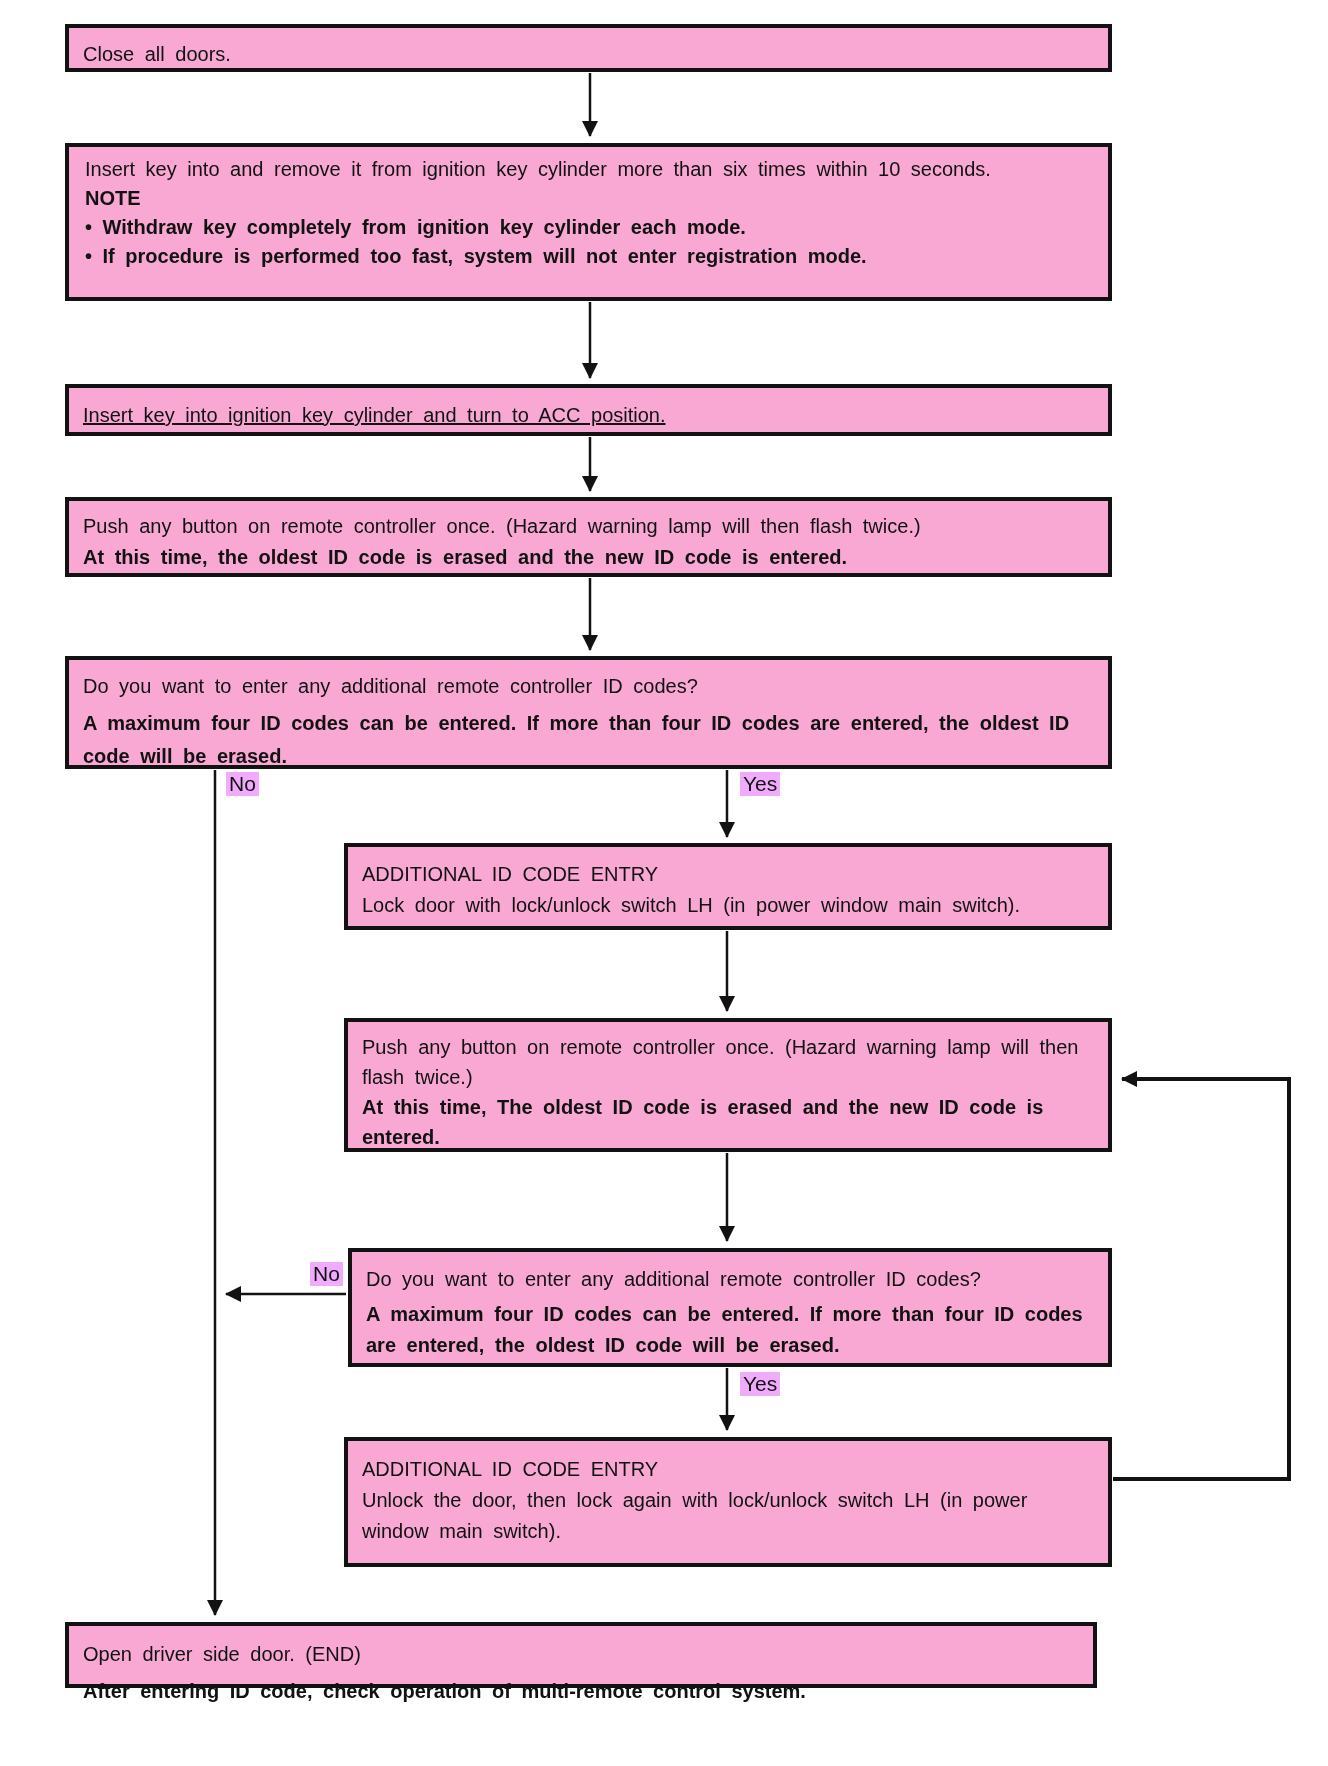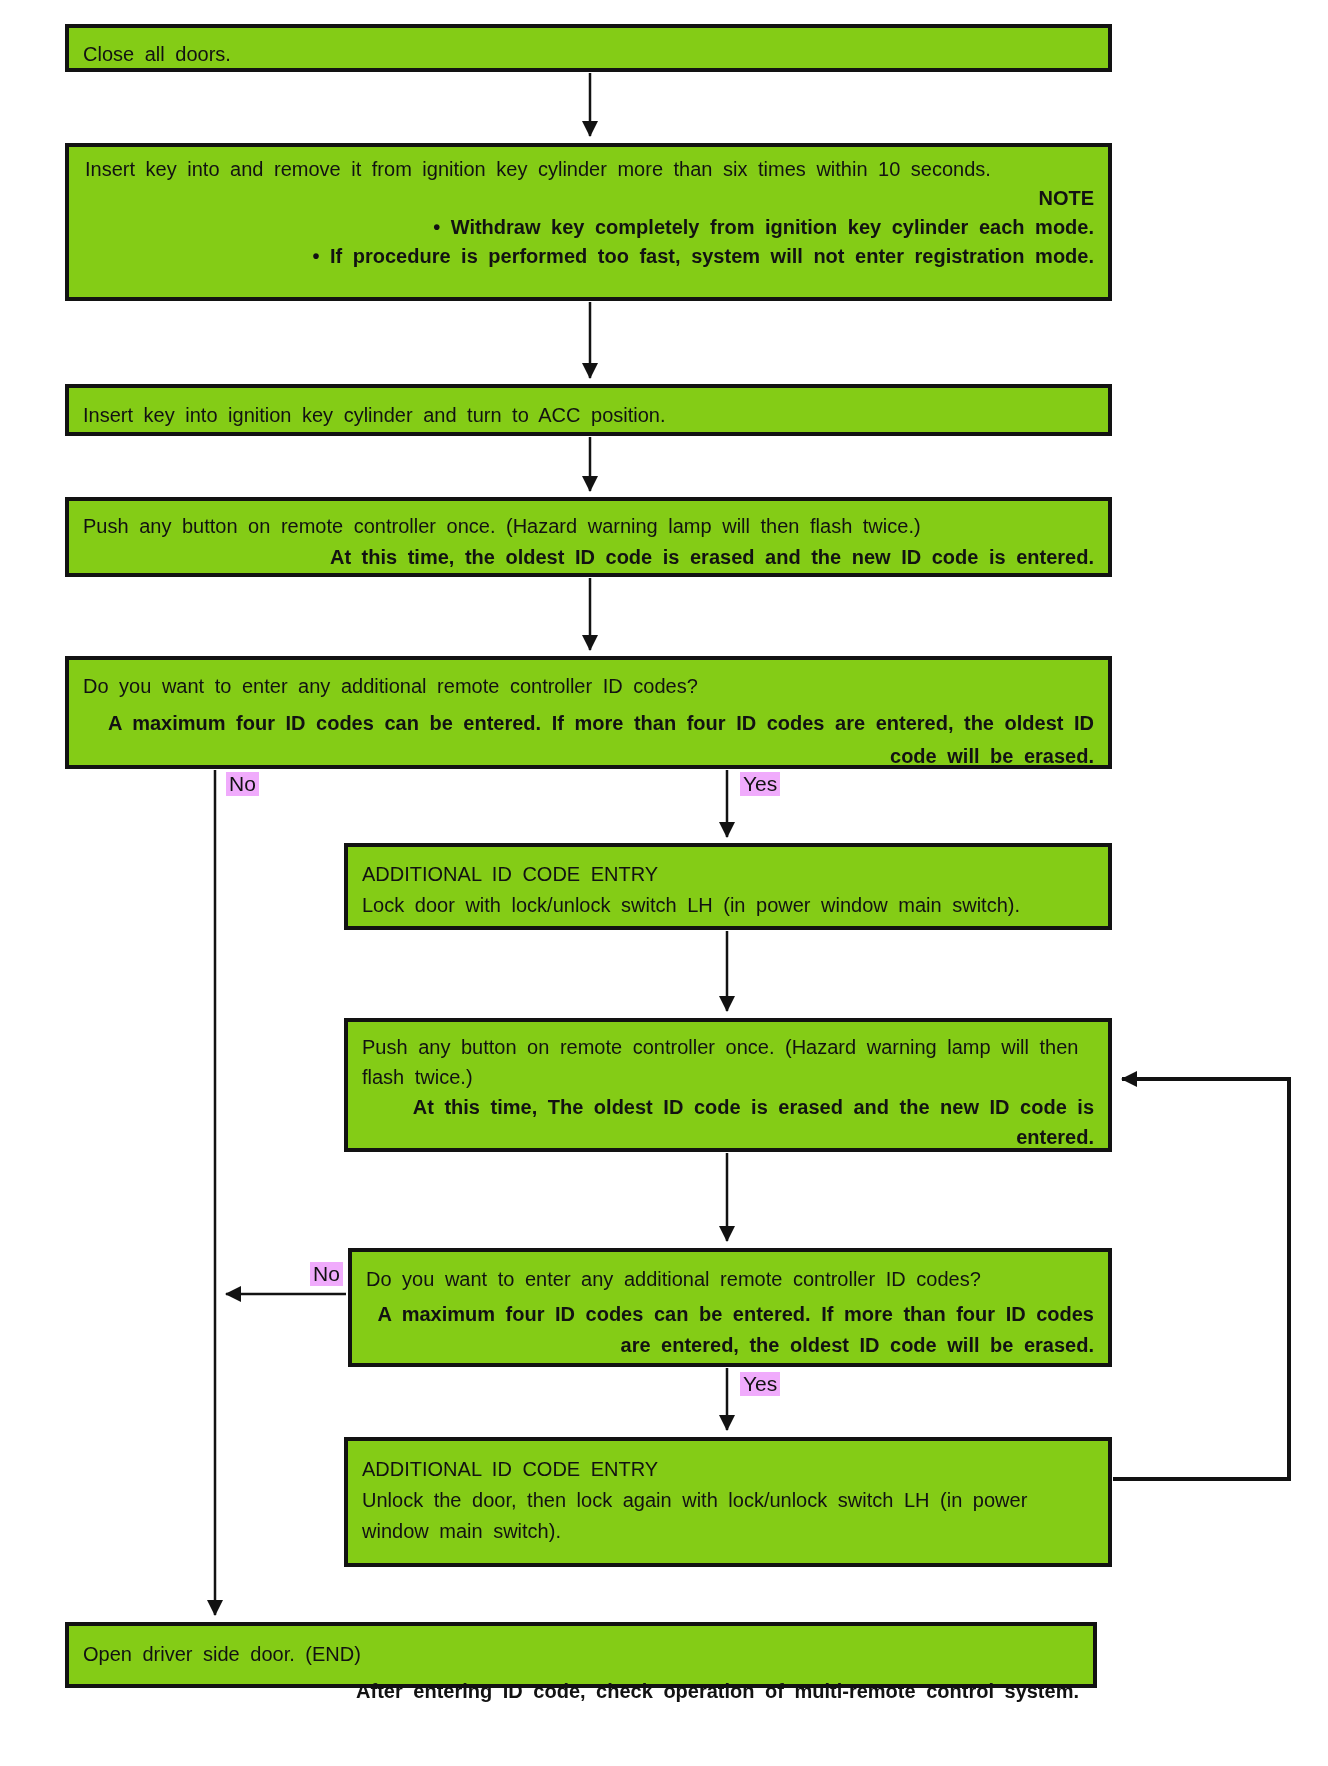--- a/index.html
+++ b/index.html
@@ -9,39 +9,39 @@
     background:#ffffff;
     font-family:"Liberation Sans","DejaVu Sans",sans-serif;
     color:#121212;
     overflow:hidden;
   }
   .connectors{position:absolute;left:0;top:0;width:1328px;height:1766px;z-index:0;}
   .fbox{
     position:absolute;
     box-sizing:border-box;
     border:4px solid #121212;
-    background:#84cc16;
+    background:#f9a8d4;
     z-index:1;
     font-size:20px;
     line-height:30px;
     word-spacing:5px;
     padding:10px 14px;
   }
-  .fbox .b{font-weight:bold;text-align:right;}
+  .fbox .b{font-weight:bold;}
   .branch-label{
     position:absolute;
     z-index:2;
     font-size:21px;
     background:#f0abfc;
     padding:0 3px;
   }
   
   #box-close        {left:65px;  top:24px;   width:1047px; height:48px;  padding-top:11px;}
   #box-keycycle     {left:65px;  top:143px;  width:1047px; height:158px; line-height:29px; padding-top:8px;padding-left:16px;}
-  #box-acc          {left:65px;  top:384px;  width:1047px; height:52px;  padding-top:12px;}
+  #box-acc          {left:65px;  top:384px;  width:1047px; height:52px;  padding-top:12px;text-decoration:underline;}
   #box-push1        {left:65px;  top:497px;  width:1047px; height:80px;  line-height:31px; padding-top:10px;}
   #box-decision1    {left:65px;  top:656px;  width:1047px; height:113px; line-height:33px; padding-top:10px;}
   #box-add1         {left:344px; top:843px;  width:768px;  height:87px;  line-height:31px; padding-top:12px;}
   #box-push2        {left:344px; top:1018px; width:768px;  height:134px; line-height:30px; padding-top:10px;}
   #box-decision2    {left:348px; top:1248px; width:764px;  height:119px; line-height:31px; padding-top:12px;}
   #box-add2         {left:344px; top:1437px; width:768px;  height:130px; line-height:31px; padding-top:13px;}
   #box-end          {left:65px;  top:1622px; width:1032px; height:66px;  line-height:37px; padding-top:10px;}
   #label-no1  {left:226px; top:772px;}
   #label-yes1 {left:740px; top:772px;}
   #label-no2  {left:310px; top:1262px;}

